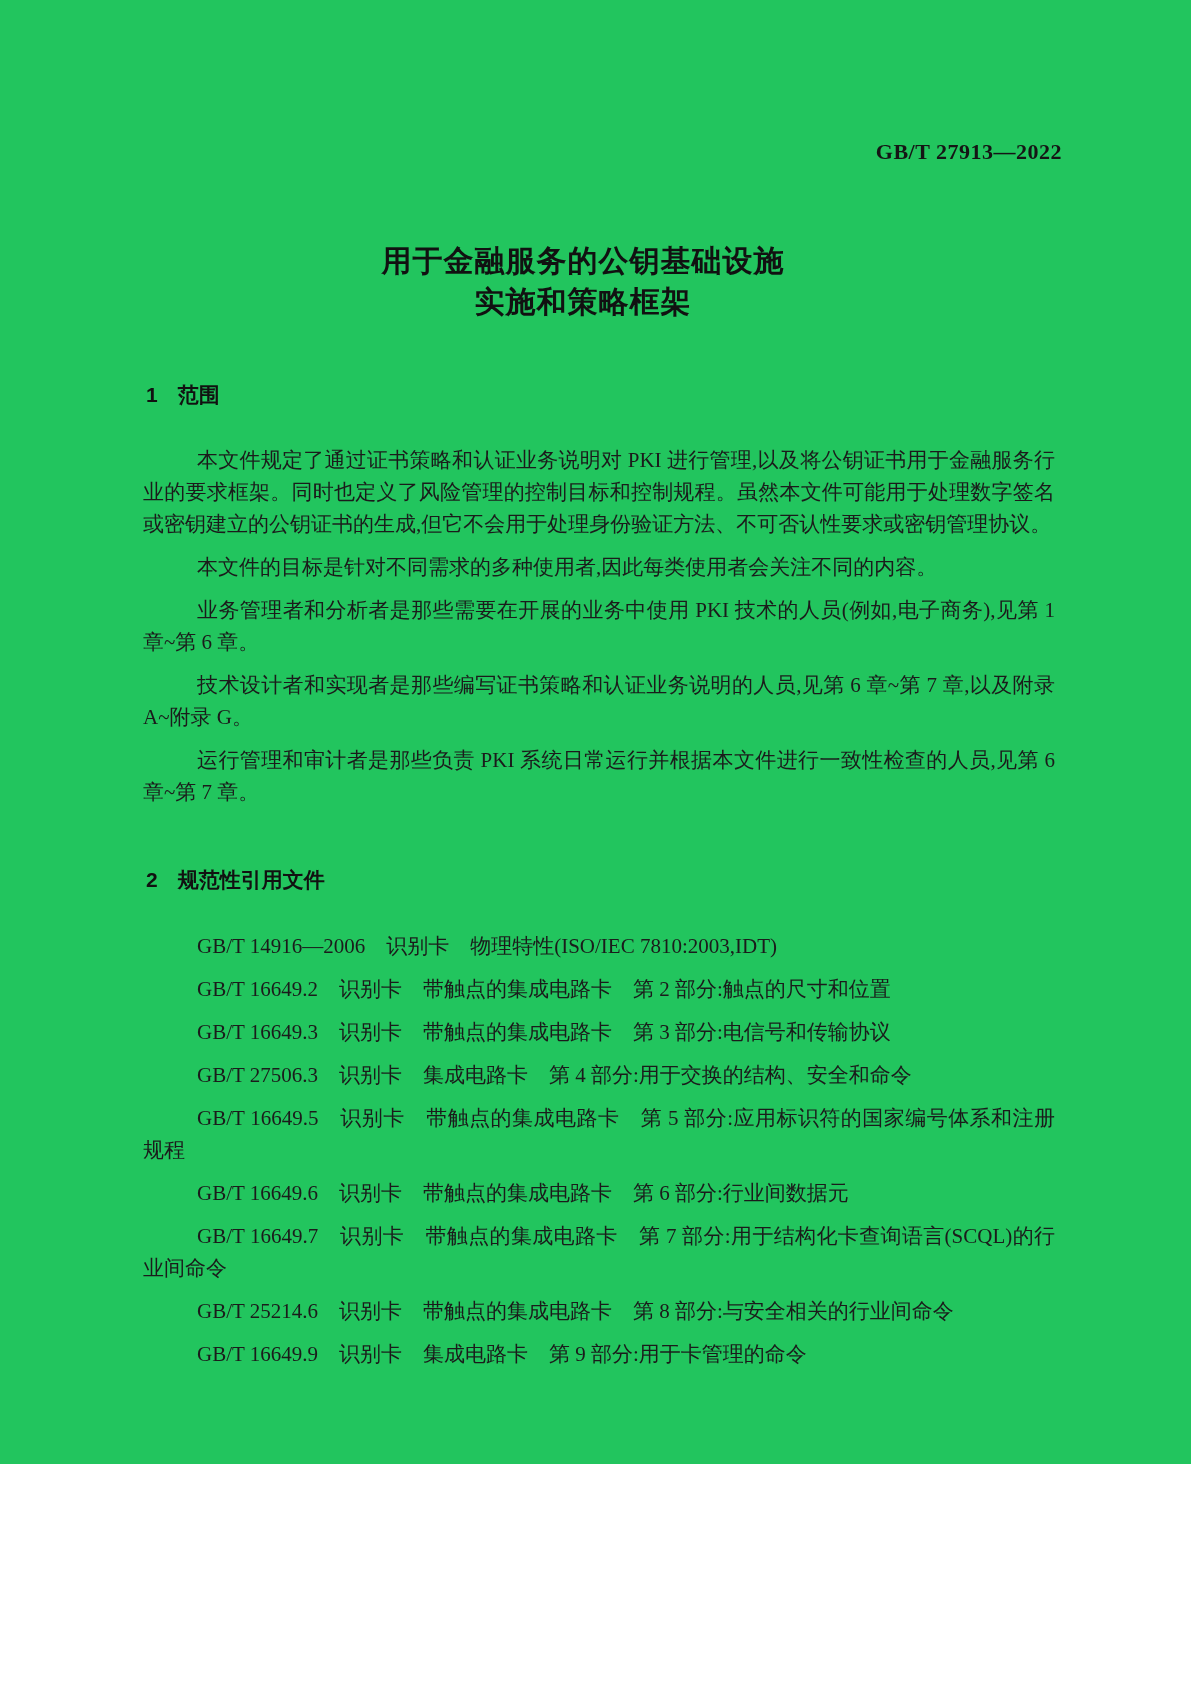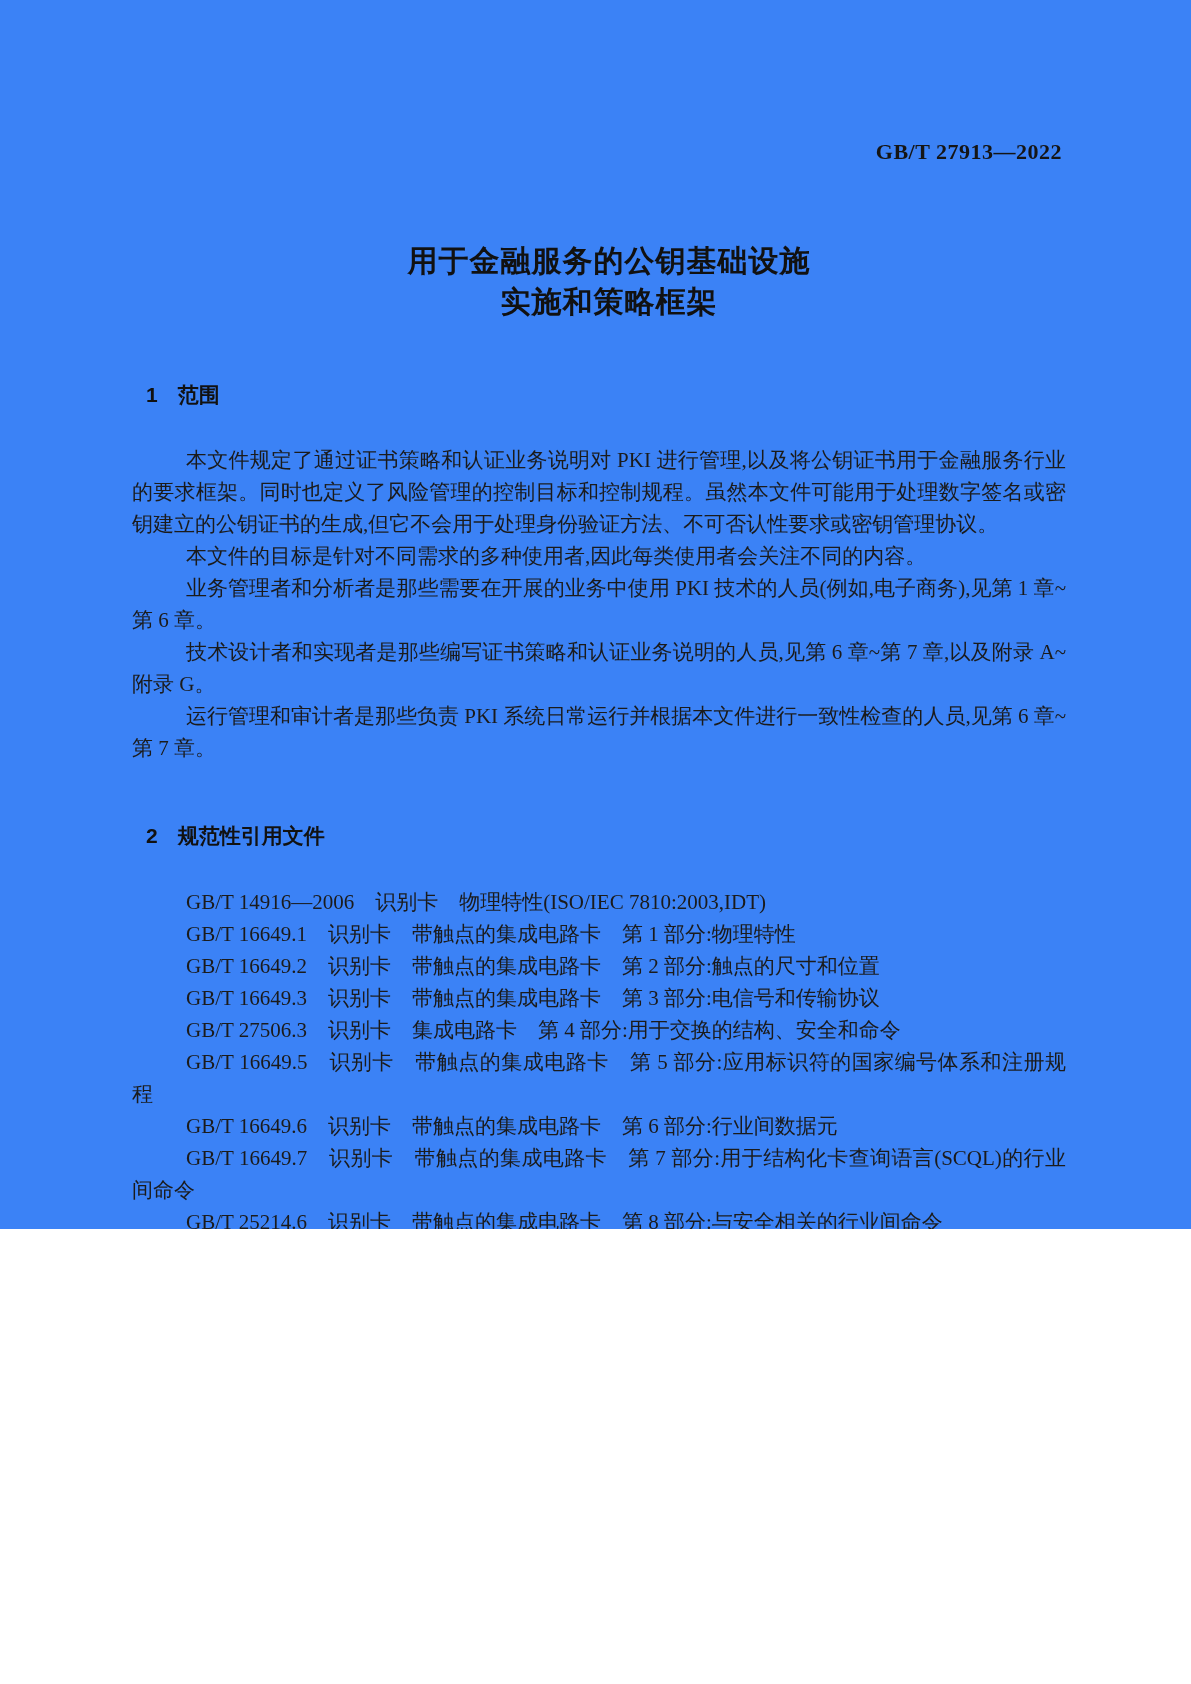--- a/index.html
+++ b/index.html
@@ -3,41 +3,41 @@
 <meta charset="utf-8">
 <style>
   html, body {
     margin: 0;
     padding: 0;
     background: #ffffff;
   }
   .page {
     position: relative;
     width: 1191px;
-    height: 1229px;
-    background: #3b82f6;
+    height: 1464px;
+    background: #22c55e;
     color: #1b1b1b;
     overflow: hidden;
     font-family: "Liberation Serif", "DejaVu Serif", serif;
   }
   .doc-number {
     position: absolute;
     top: 139px;
     right: 129px;
     font-family: "Liberation Serif", "DejaVu Serif", serif;
     font-weight: bold;
     font-size: 22px;
     line-height: 26px;
     letter-spacing: 0.5px;
     color: #151515;
   }
   .doc-title {
     position: absolute;
     top: 240px;
-    left: 142px;
+    left: 116px;
     width: 934px;
     text-align: center;
     font-family: "Liberation Sans", "DejaVu Sans", sans-serif;
     font-weight: bold;
     font-size: 30px;
     line-height: 41px;
     letter-spacing: 1px;
     color: #111111;
   }
   .content {
@@ -59,21 +59,21 @@
     display: inline-block;
     margin-right: 20px;
   }
   h2.sec.second {
     margin: 55px 0 33px 0;
   }
   p.body-p, p.ref {
     font-family: "Liberation Serif", "DejaVu Serif", serif;
     font-size: 21px;
     line-height: 32px;
-    margin: 0;
+    margin: 11px;
     text-indent: 54px;
     text-align: justify;
     color: #1b1b1b;
   }
   .page-num {
     position: absolute;
     top: 1543px;
     left: 1012px;
     width: 36px;
     text-align: center;
@@ -106,21 +106,20 @@
     <p class="body-p">业务管理者和分析者是那些需要在开展的业务中使用 PKI 技术的人员(例如,电子商务),见第 1 章~第 6 章。</p>
     <p class="body-p">技术设计者和实现者是那些编写证书策略和认证业务说明的人员,见第 6 章~第 7 章,以及附录 A~附录 G。</p>
     <p class="body-p">运行管理和审计者是那些负责 PKI 系统日常运行并根据本文件进行一致性检查的人员,见第 6 章~第 7 章。</p>
 
     <h2 class="sec second">
       <span class="sec-num">2</span><span class="sec-title">规范性引用文件</span>
     </h2>
 
 
     <p class="ref">GB/T 14916—2006　识别卡　物理特性(ISO/IEC 7810:2003,IDT)</p>
-    <p class="ref">GB/T 16649.1　识别卡　带触点的集成电路卡　第 1 部分:物理特性</p>
     <p class="ref">GB/T 16649.2　识别卡　带触点的集成电路卡　第 2 部分:触点的尺寸和位置</p>
     <p class="ref">GB/T 16649.3　识别卡　带触点的集成电路卡　第 3 部分:电信号和传输协议</p>
     <p class="ref">GB/T 27506.3　识别卡　集成电路卡　第 4 部分:用于交换的结构、安全和命令</p>
     <p class="ref">GB/T 16649.5　识别卡　带触点的集成电路卡　第 5 部分:应用标识符的国家编号体系和注册规程</p>
     <p class="ref">GB/T 16649.6　识别卡　带触点的集成电路卡　第 6 部分:行业间数据元</p>
     <p class="ref">GB/T 16649.7　识别卡　带触点的集成电路卡　第 7 部分:用于结构化卡查询语言(SCQL)的行业间命令</p>
     <p class="ref">GB/T 25214.6　识别卡　带触点的集成电路卡　第 8 部分:与安全相关的行业间命令</p>
     <p class="ref">GB/T 16649.9　识别卡　集成电路卡　第 9 部分:用于卡管理的命令</p>
 
   </div>

